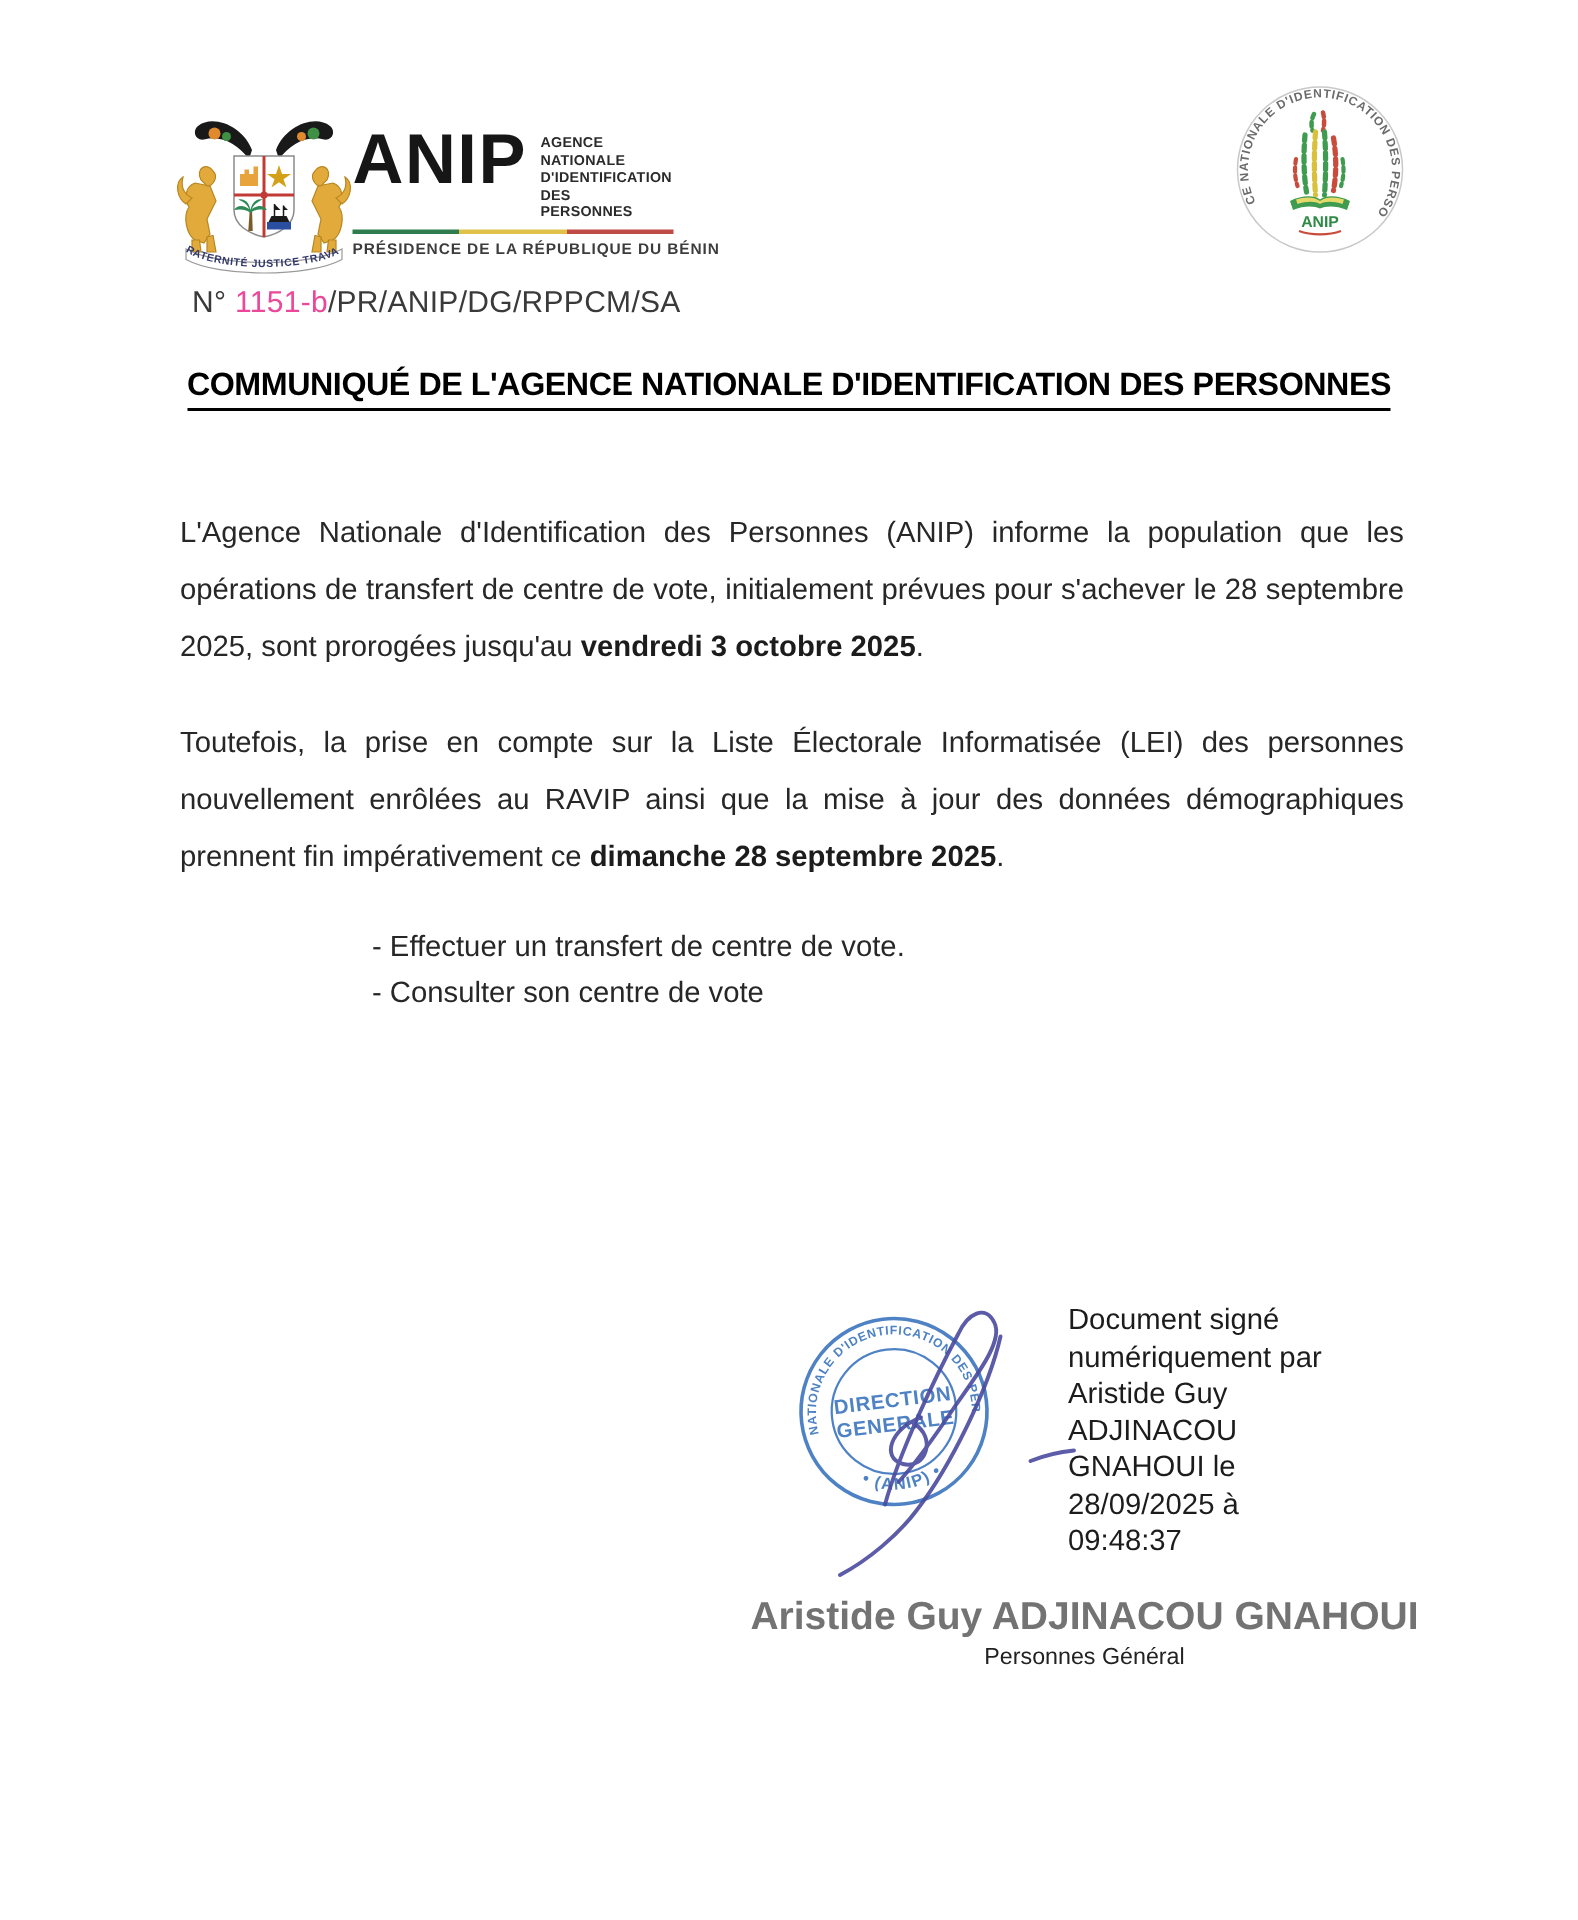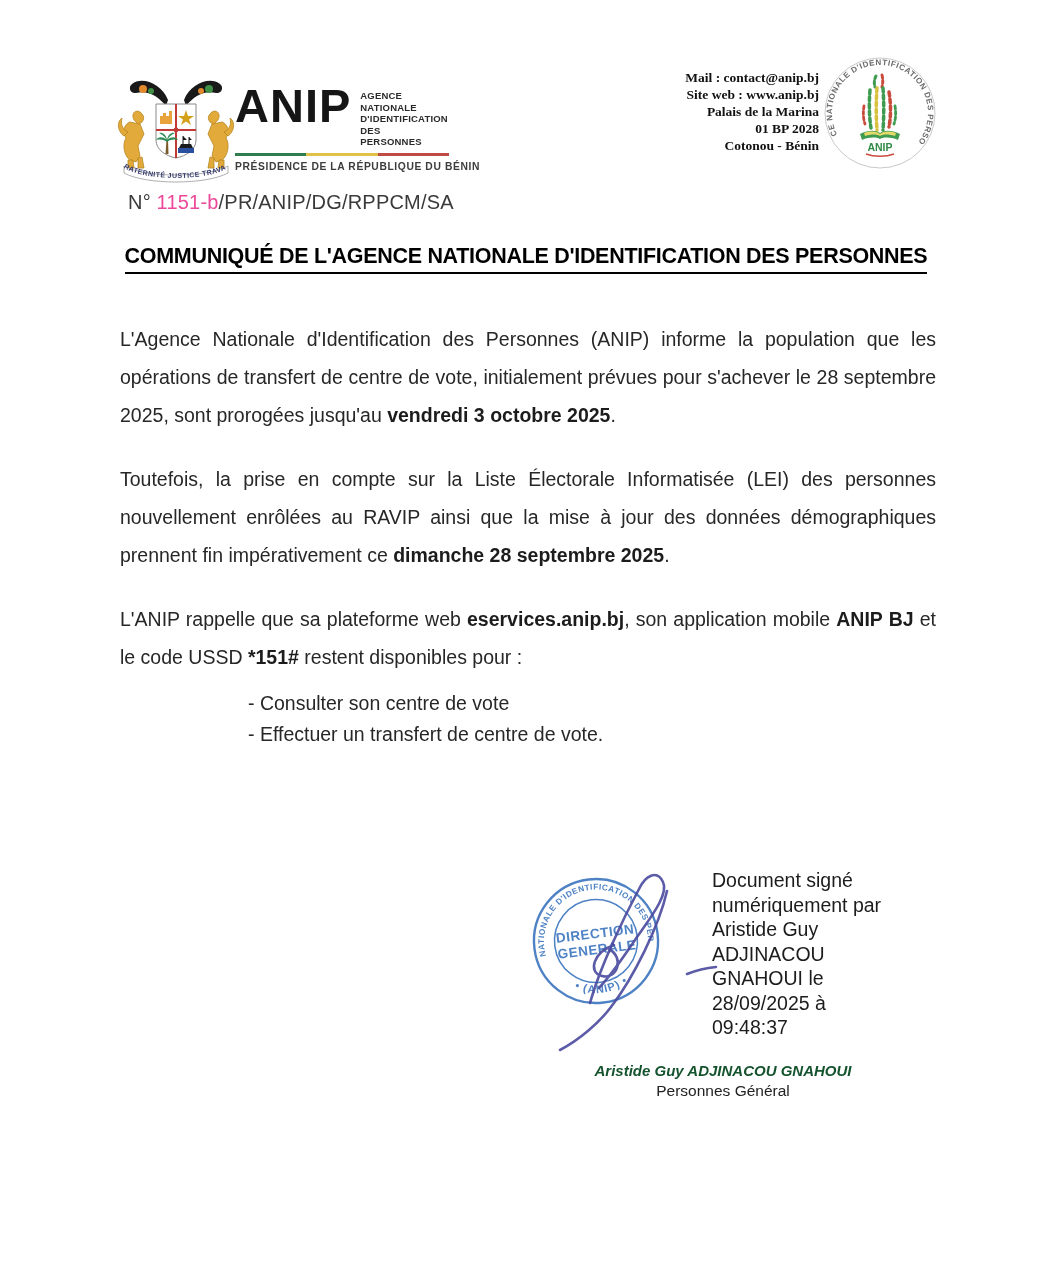--- a/index.html
+++ b/index.html
@@ -23,36 +23,36 @@
   .seal-svg { position:absolute; left:822px; top:54px; width:116px; height:118px; }
   
   .ref-line { position:absolute; left:128px; top:191px; font-size:20px; color:#3a3a3a; letter-spacing:.2px; }
   .ref-number { color:#ec4899; }
   .title-wrap { position:absolute; left:0; top:244px; width:1052px; text-align:center; }
   .doc-title { display:inline-block; font-size:21.5px; font-weight:bold; color:#000;
     letter-spacing:-0.3px; border-bottom:2.5px solid #000; padding-bottom:3px; }
   
   .body-text { position:absolute; left:120px; top:320px; width:816px;
     font-size:19.5px; line-height:38px; color:#272727; }
-  .para { text-align:justify; }
+  .para { text-align:justify;margin-top:16px; }
   .p1 { margin-bottom:26px; }
   .p2 { margin-bottom:26px; }
   .p3 { margin-bottom:12px; }
   .vote-list { list-style:none; padding-left:128px; margin-bottom:18px; }
   .vote-list li { line-height:31px; }
   .p4 { margin-top:12px; }
   b { color:#1c1c1c; }
   
   .place-date { position:absolute; left:555px; top:836px; font-size:20px; color:#2a2a2a; }
   .stamp-svg { position:absolute; left:518px; top:866px; width:160px; height:154px; }
   .sig-svg { position:absolute; left:538px; top:855px; width:205px; height:210px; }
   .digital-sig { position:absolute; left:712px; top:868px; width:190px;
     font-size:19.5px; line-height:24.5px; color:#1c1c1c; }
   .signer { position:absolute; left:483px; top:1062px; width:480px; text-align:center; }
-  .signer-name { font-size:15px; font-weight:bold; color:#14532d;font-style:italic; }
+  .signer-name { font-size:26px; font-weight:bold; color:#737373; }
   .signer-role { margin-top:3px; font-size:15.5px; color:#222; }
 </style>
 </head>
 <body>
 
 <div class="page">
 
   <svg class="coat-svg" viewBox="0 0 120 112">
 
     <g>
@@ -120,27 +120,20 @@
       </div>
     </div>
     <div class="tricolor">
       <div style="background:#2f7d4f"></div>
       <div style="background:#e0c24a"></div>
       <div style="background:#bf4b45"></div>
     </div>
     <div class="presidency">PRÉSIDENCE DE LA RÉPUBLIQUE DU BÉNIN</div>
   </div>
 
-  <div class="contact">
-    <div>Mail : contact@anip.bj</div>
-    <div>Site web : www.anip.bj</div>
-    <div>Palais de la Marina</div>
-    <div>01 BP 2028</div>
-    <div>Cotonou - Bénin</div>
-  </div>
 
   <svg class="seal-svg" viewBox="0 0 116 118">
     <circle cx="58" cy="59" r="55" fill="#ffffff" stroke="#c9c9c9" stroke-width="1"></circle>
     <path id="sealArc" d="M14.5 79.3 A 48 48 0 1 1 97.3 86.5" fill="none"></path>
     <text font-size="8" font-weight="bold" fill="#6b6b6b" letter-spacing="0.6">
       <textPath href="#sealArc" startOffset="50%" text-anchor="middle">AGENCE NATIONALE D'IDENTIFICATION DES PERSONNES</textPath>
     </text>
 
     <g stroke-linecap="round">
       <path d="M54 22 C52 26 52 30 53 33" stroke="#3f9b4f" stroke-width="3" fill="none" stroke-dasharray="3,2.5"></path>
@@ -167,25 +160,24 @@
 
   <div class="title-wrap">
     <span class="doc-title">COMMUNIQUÉ DE L'AGENCE NATIONALE D'IDENTIFICATION DES PERSONNES</span>
   </div>
 
   <div class="body-text">
     <p class="para p1"><span>L'Agence Nationale d'Identification des Personnes (ANIP) informe la population que les opérations de transfert de centre de vote, initialement prévues pour s'achever le 28 septembre 2025, sont prorogées jusqu'au </span><b>vendredi 3 octobre 2025</b><span>.</span></p>
 
     <p class="para p2"><span>Toutefois, la prise en compte sur la Liste Électorale Informatisée (LEI) des personnes nouvellement enrôlées au RAVIP ainsi que la mise à jour des données démographiques prennent fin impérativement ce </span><b>dimanche 28 septembre 2025</b><span>.</span></p>
 
-    <p class="para p3"><span>L'ANIP rappelle que sa plateforme web </span><b>eservices.anip.bj</b><span>, son application mobile </span><b>ANIP BJ</b><span> et le code USSD </span><b>*151#</b><span> restent disponibles pour :</span></p>
 
     <ul class="vote-list">
+      <li>- Effectuer un transfert de centre de vote.</li>
       <li>- Consulter son centre de vote</li>
-      <li>- Effectuer un transfert de centre de vote.</li>
     </ul>
 
   </div>
 
 
   <svg class="stamp-svg" viewBox="0 0 160 154">
     <g transform="rotate(-7 78 75)" opacity="0.92">
       <circle cx="78" cy="75" r="62" fill="none" stroke="#3f78c0" stroke-width="2.4"></circle>
       <circle cx="78" cy="75" r="41.5" fill="none" stroke="#3f78c0" stroke-width="1.5"></circle>
       <path id="stampTopArc" d="M27.6 88.8 A 52 52 0 1 1 129.2 84.0" fill="none"></path>

